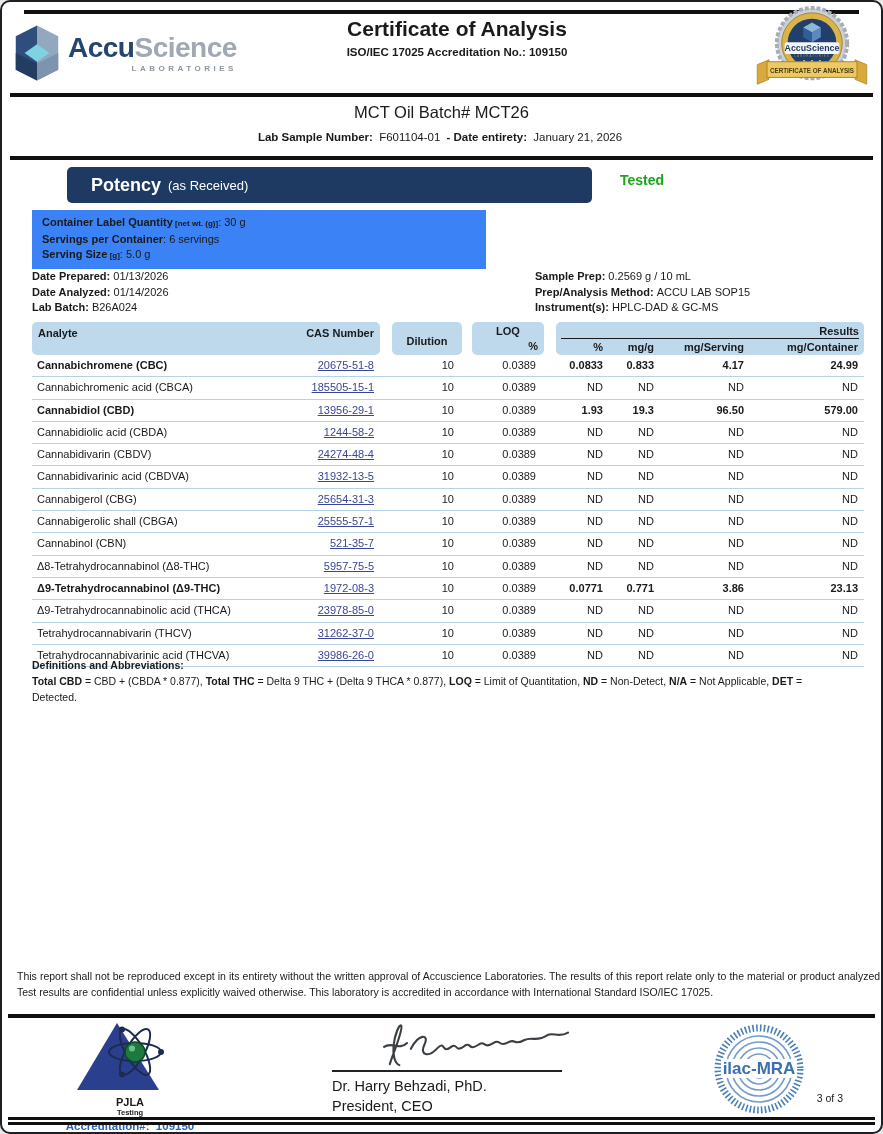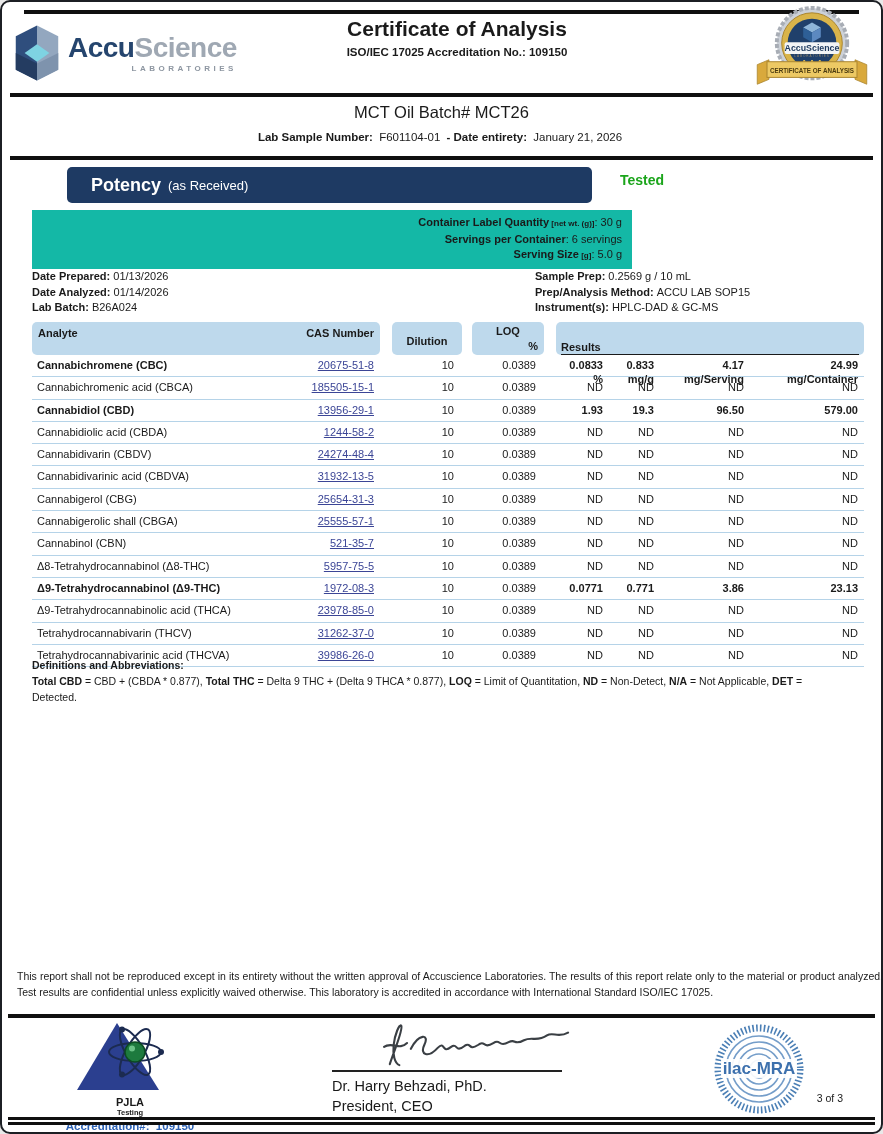--- a/index.html
+++ b/index.html
@@ -36,43 +36,43 @@
   .sample-line b{margin-right:3px;}
   .sample-line span{margin-right:3px;}
 
   
   .potency-bar{position:absolute;left:65px;top:165px;width:525px;height:36px;background:#1e3a63;
     border-radius:5px;color:#fff;display:flex;align-items:center;padding-left:24px;box-sizing:border-box;}
   .potency-title{font-size:18px;font-weight:bold;}
   .potency-sub{font-size:13px;margin-left:7px;}
   .tested{position:absolute;left:618px;top:170px;font-size:14px;font-weight:bold;color:#1ba51b;}
 
-  .info-box{position:absolute;left:30px;top:208px;width:600px;background:#14b8a6;
-    padding:5px 10px;box-sizing:border-box;font-size:11px;text-align:right;}
+  .info-box{position:absolute;left:30px;top:208px;width:454px;background:#3b82f6;
+    padding:5px 10px;box-sizing:border-box;font-size:11px;}
   .ib-line{line-height:15.5px;}
   .ib-sub{font-size:8px;}
 
   .prep{position:absolute;top:267px;font-size:11px;}
   .prep-line{line-height:15.5px;}
   .prep-1{left:30px;width:280px;}
   .prep-2{left:320px;width:205px;}
   .prep-3{left:533px;width:335px;}
 
   
   .a-table{position:absolute;left:30px;top:320px;width:832px;}
   .thead{position:relative;height:33px;font-size:11px;font-weight:bold;}
   .hbox{position:absolute;top:0;height:33px;background:#bed9ec;border-radius:5px;box-sizing:border-box;}
   .hb1{left:0;width:348px;}
   .hb1 .hl{position:absolute;left:6px;top:5px;}
   .hb1 .hr{position:absolute;right:6px;top:5px;}
   .hb2{left:360px;width:70px;text-align:center;padding-top:13px;}
   .hb3{left:440px;width:72px;text-align:center;padding-top:3px;}
   .hb3 .sub-u{position:absolute;right:6px;bottom:3px;font-weight:bold;}
   .hb4{left:524px;width:308px;}
-  .res-title{text-align:left;padding-top:3px;margin:16px 5px;border-bottom:1.5px solid #1a1a1a;padding-bottom:1px;}
+  .res-title{text-align:right;padding-top:3px;margin:0 5px;border-bottom:1.5px solid #1a1a1a;padding-bottom:1px;}
   .res-units{display:grid;grid-template-columns:53px 51px 90px 114px;}
   .res-units div{text-align:right;padding-right:6px;padding-top:2px;}
 
   .trow{display:grid;grid-template-columns:250px 98px 80px 82px 67px 51px 90px 114px;
     height:21.3px;line-height:21.3px;font-size:11px;border-bottom:1px solid #b5d3e8;}
   .tc{overflow:hidden;white-space:nowrap;}
   .ca{padding-left:5px;text-align:left;}
   .cc,.num{text-align:right;padding-right:6px;}
   .cas-link{color:#3b4596;text-decoration:underline;cursor:pointer;}
   .brow .ca,.brow .rb{font-weight:bold;}

